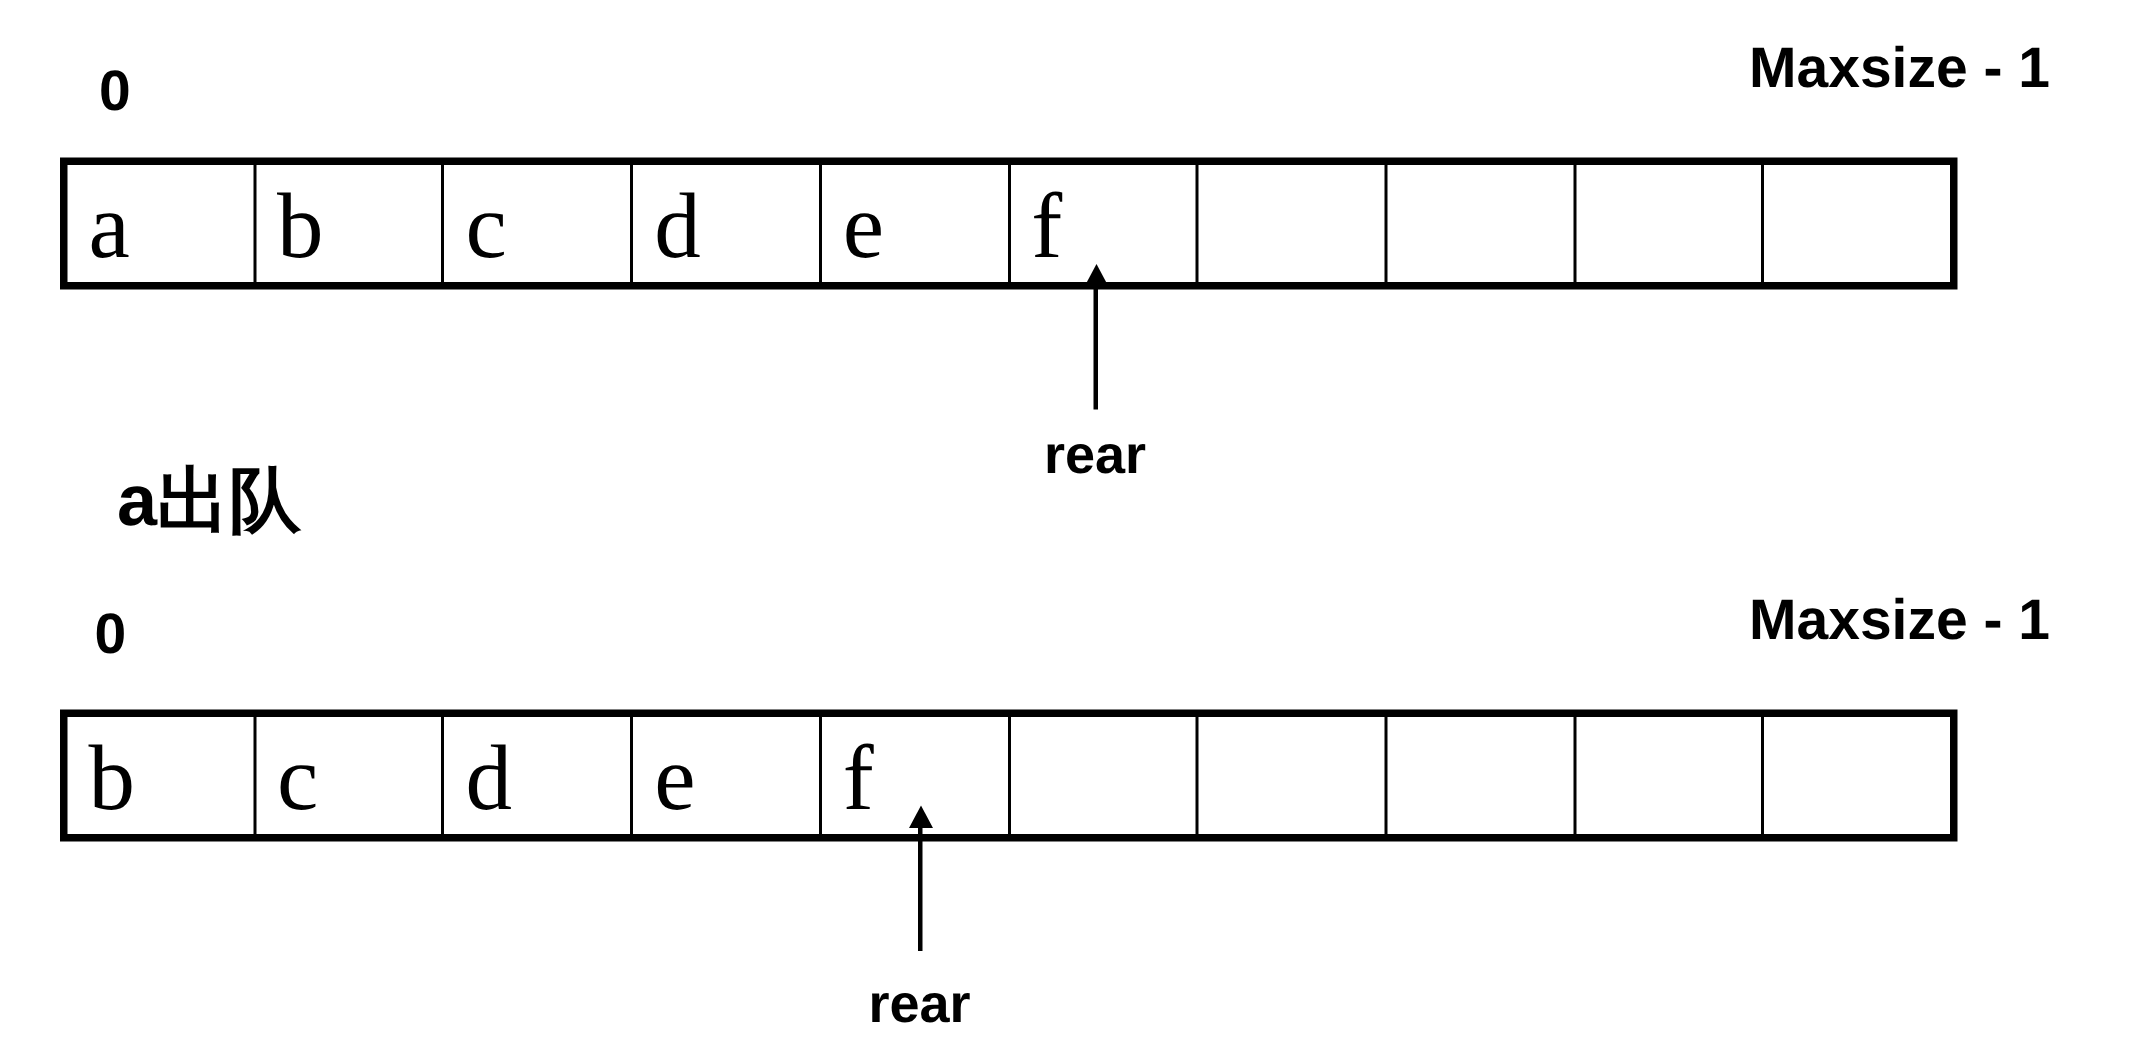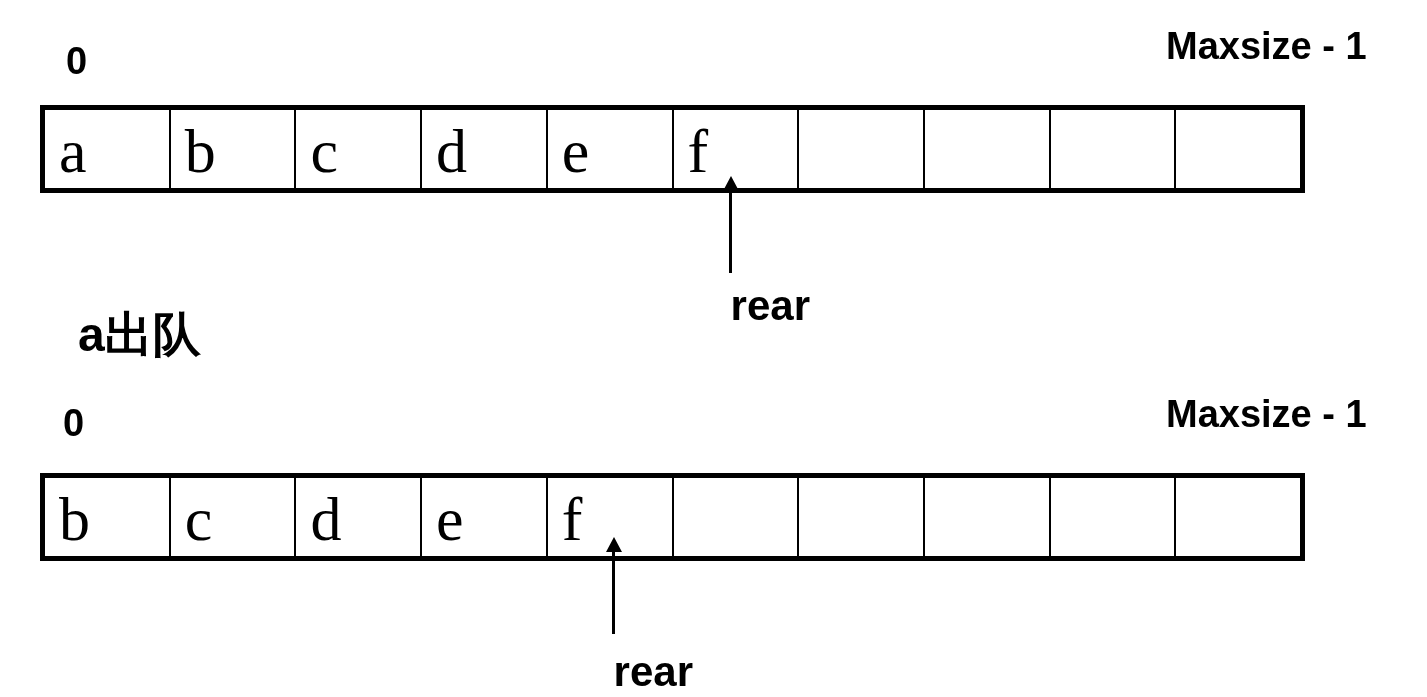--- a/index.html
+++ b/index.html
@@ -66,23 +66,23 @@
     width: 0; height: 0;
     border-left: 8px solid transparent;
     border-right: 8px solid transparent;
     border-bottom: 15px solid #000;
   }
   .arrow-line { width: 2.5px; flex: 1 1 auto; background: #000; }
 
   .ptr-label {
     position: absolute;
     width: 160px;
-    text-align: right;
+    text-align: center;
     font-weight: bold;
-    font-size: 42px;
+    font-size: 36px;
     line-height: 1;
   }
   .ptr-label-1 { left: 650px; top: 285px; }
   .ptr-label-2 { left: 533px; top: 651px; }
 
   .caption {
     position: absolute;
     left: 78px;
     top: 307px;
     font-weight: bold;

